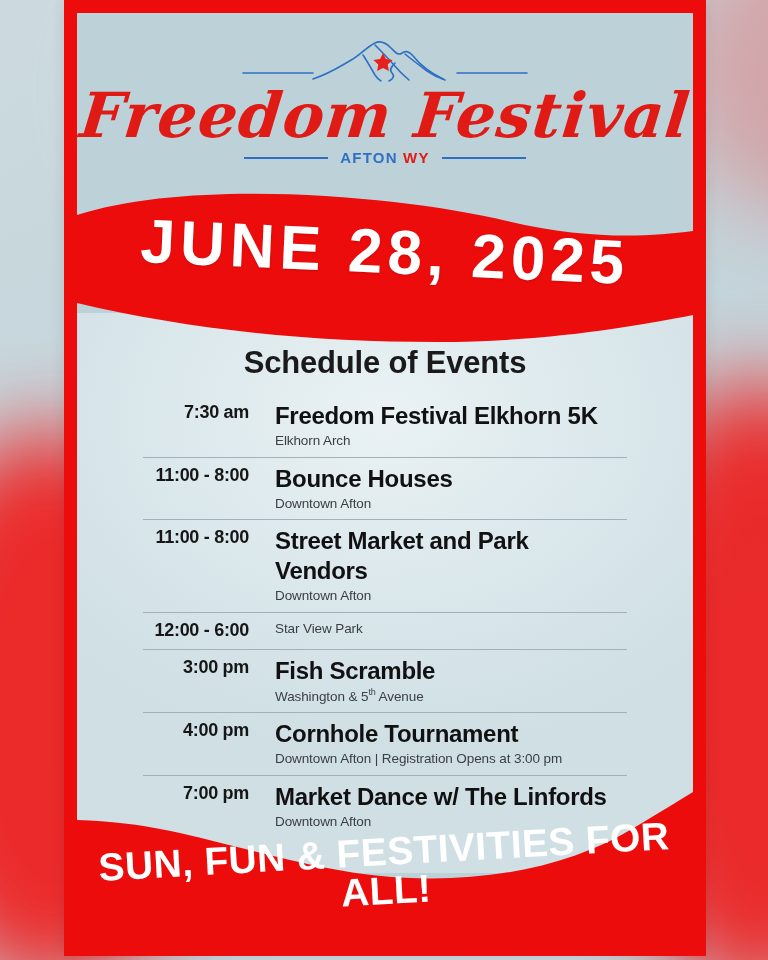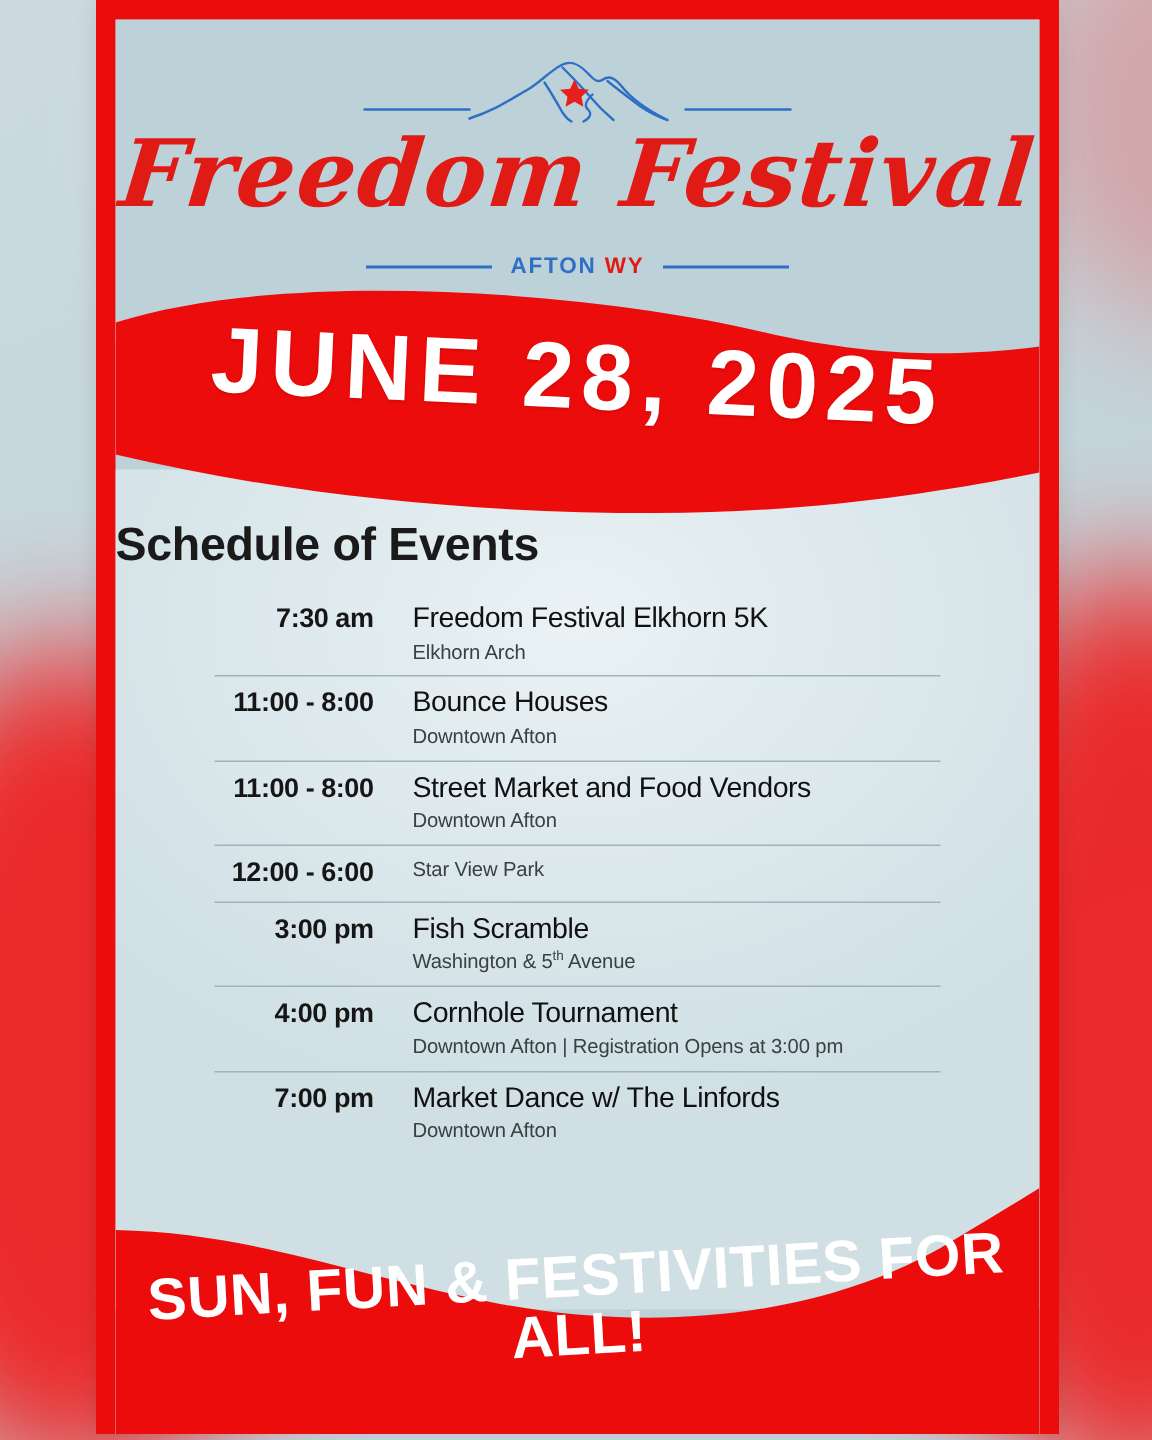--- a/index.html
+++ b/index.html
@@ -39,21 +39,21 @@
   .script-title{
     position:absolute;left:0;top:72px;width:100%;text-align:center;
     font-family:"DejaVu Serif",serif;
     font-style:italic;font-weight:700;
     font-size:62px;line-height:1;
     color:#e01b16;
     letter-spacing:1px;
     transform:skewX(-6deg);
   }
   .afton-row{
-    position:absolute;left:0;top:156px;width:100%;
+    position:absolute;left:0;top:136px;width:100%;
     display:flex;align-items:center;justify-content:center;gap:12px;
   }
   .afton-rule{width:84px;height:2px;background:#2f6fc4;}
   .afton-text{
     font-size:15px;font-weight:700;letter-spacing:1.2px;
     font-family:"Liberation Sans",sans-serif;
   }
   .afton-text .a{color:#2f6fc4;}
   .afton-text .w{color:#e01b16;}
 
@@ -71,34 +71,34 @@
   }
 
   
   .body-bg{
     position:absolute;left:0;top:300px;width:100%;height:560px;
     background:
       radial-gradient(ellipse 70% 60% at 50% 18%,#eaf2f4 0%,#dde9ed 45%,#cfdfe4 100%);
   }
   .schedule{position:absolute;left:0;top:332px;width:100%;}
   .sched-head{
-    font-weight:700;font-size:31px;color:#1a1a1a;
+    text-align:center;font-weight:700;font-size:31px;color:#1a1a1a;
     letter-spacing:-.2px;margin-bottom:14px;
   }
   .rows{padding:0 66px;}
   .row{display:flex;align-items:flex-start;padding:6px 0 7px 0;}
   .row + .row{border-top:1px solid #9fb3b9;}
   .r-time{
     width:132px;flex:0 0 132px;text-align:right;padding-right:26px;
     font-weight:700;font-size:18px;color:#161616;line-height:1.32;
     letter-spacing:-.3px;
     box-sizing:border-box;
   }
   .r-main{flex:1 1 auto;min-width:0;}
-  .r-title{font-weight:400;font-size:19px;color:#111;line-height:1.25;letter-spacing:-.3px;}
+  .r-title{font-weight:700;font-size:24px;color:#111;line-height:1.25;letter-spacing:-.3px;}
   .r-sub{font-size:13.5px;color:#3a3f42;line-height:1.3;margin-top:1px;letter-spacing:-.1px;}
   .r-sub sup{font-size:9px;vertical-align:super;}
 
   
   .bottom-wave{position:absolute;left:0;bottom:0;width:100%;height:170px;}
   .bottom-wave svg{display:block;position:absolute;bottom:0;left:0;}
   .tagline{
     position:absolute;left:0;bottom:46px;width:100%;text-align:center;
     color:#fff;font-weight:700;font-size:39px;line-height:1;
     letter-spacing:.4px;
@@ -167,21 +167,21 @@
           <div class="row">
             <div class="r-time">11:00 - 8:00</div>
             <div class="r-main">
               <div class="r-title">Bounce Houses</div>
               <div class="r-sub">Downtown Afton</div>
             </div>
           </div>
           <div class="row">
             <div class="r-time">11:00 - 8:00</div>
             <div class="r-main">
-              <div class="r-title">Street Market and Food Vendors</div>
+              <div class="r-title">Street Market and Park Vendors</div>
               <div class="r-sub">Downtown Afton</div>
             </div>
           </div>
           <div class="row">
             <div class="r-time">12:00 - 6:00</div>
             <div class="r-main">
               <div class="r-sub">Star View Park</div>
             </div>
           </div>
           <div class="row">

